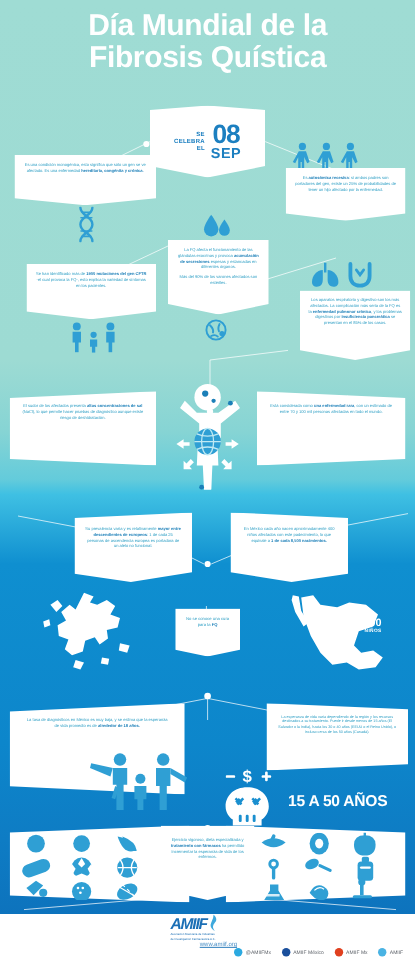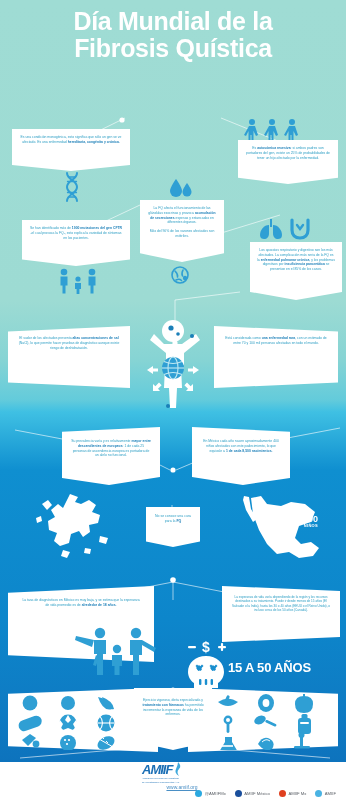--- a/index.html
+++ b/index.html
@@ -132,20 +132,31 @@
       <circle cx="173" cy="745" r="3.2"></circle>
       <circle cx="63" cy="149" r="2"></circle>
     </g>
   </svg>
 
   <div class="title">
     <span>Día Mundial de la</span>
     <span class="l2">Fibrosis Quística</span>
   </div>
 
+  <div class="datecard">
+    <div class="dc-left">
+      <span>SE</span><br>
+      <span>CELEBRA</span><br>
+      <span>EL</span>
+    </div>
+    <div class="dc-right">
+      <span class="dc-day">08</span>
+      <span class="dc-mon">SEP</span>
+    </div>
+  </div>
 
   <div class="card rib-down" style="left:12px; top:129px; width:118px; height:42px;">
     <span>Es una condición monogénica, esto significa que sólo un gen se ve afectado. Es una enfermedad </span><b>hereditaria, congénita y crónica.</b>
   </div>
   <svg class="icon" style="left:62px; top:172px; width:20px; height:30px;" viewBox="0 0 20 30">
     <g stroke="#2f9fd4" stroke-width="2" fill="none" stroke-linecap="round">
       <path d="M5,1 C5,8 15,8 15,15 C15,22 5,22 5,29"></path>
       <path d="M15,1 C15,8 5,8 5,15 C5,22 15,22 15,29"></path>
     </g>
     <g stroke="#2f9fd4" stroke-width="1.3" stroke-linecap="round">
@@ -329,21 +340,21 @@
         <path d="M24,13 l3,-3 3,3 -3,3 z"></path>
       <path d="M9.5,11 l1.5,-1.5 5,5 -1.5,1.5z"></path>
         <path d="M16,9.5 l1.5,1.5 -5,5 -1.5,-1.5z"></path>
       <path d="M23.5,11 l1.5,-1.5 5,5 -1.5,1.5z"></path>
         <path d="M30,9.5 l1.5,1.5 -5,5 -1.5,-1.5z"></path>
       <rect x="13" y="24" width="2.4" height="6" rx="1"></rect>
       <rect x="18.8" y="24" width="2.4" height="6" rx="1"></rect>
       <rect x="24.6" y="24" width="2.4" height="6" rx="1"></rect>
     </g>
   </svg>
-  <div class="bigline" style="left:228px; top:660px; font-size:13px; letter-spacing:-0.2px;">15 A 50 AÑOS</div>
+  <div class="bigline" style="left:240px; top:660px; font-size:13px; letter-spacing:-0.2px;">15 A 50 AÑOS</div>
 
   <div class="card rib-r" style="left:8px; top:688px; width:150px; height:64px; padding:0;"></div>
   <svg class="icon" style="left:16px; top:694px; width:116px; height:56px;" viewBox="0 0 116 56">
     <g fill="#2f9fd4">
       <circle cx="14" cy="9" r="7.4"></circle>
         <circle cx="52" cy="9" r="7"></circle>
       <path d="M82,3 q12,2 14,12 q-9,3 -14,-12 z"></path>
         <path d="M86,3 q11,4 12,12 q-8,2 -12,-12 z"></path>
       <rect x="2" y="24" width="24" height="11" rx="5.5" transform="rotate(-20 14 29)"></rect>
       <circle cx="52" cy="29" r="8.4"></circle>

